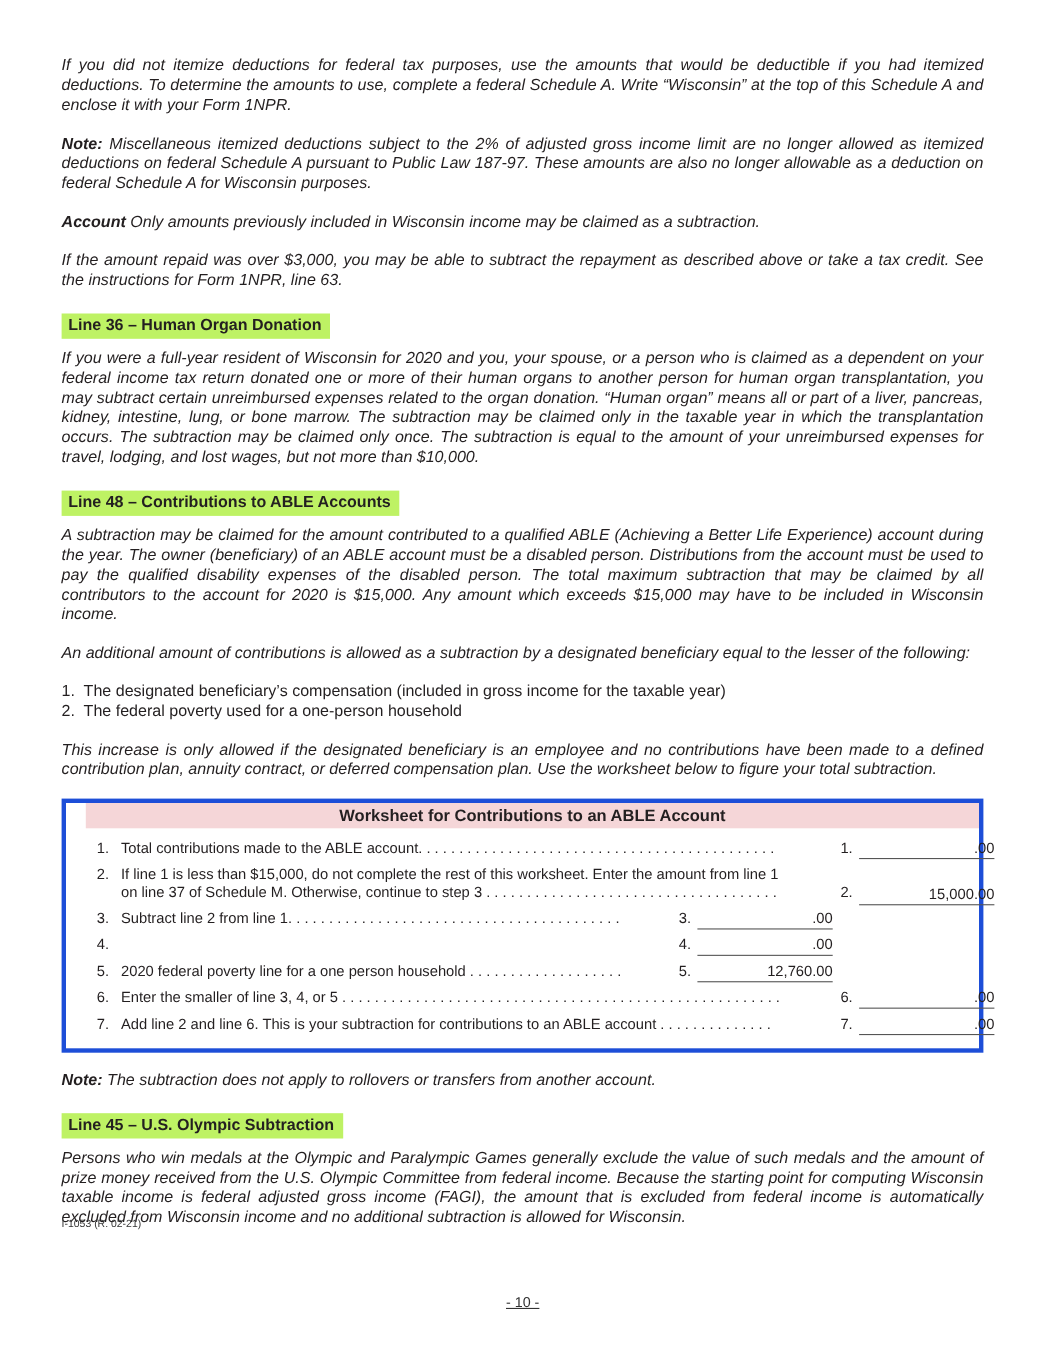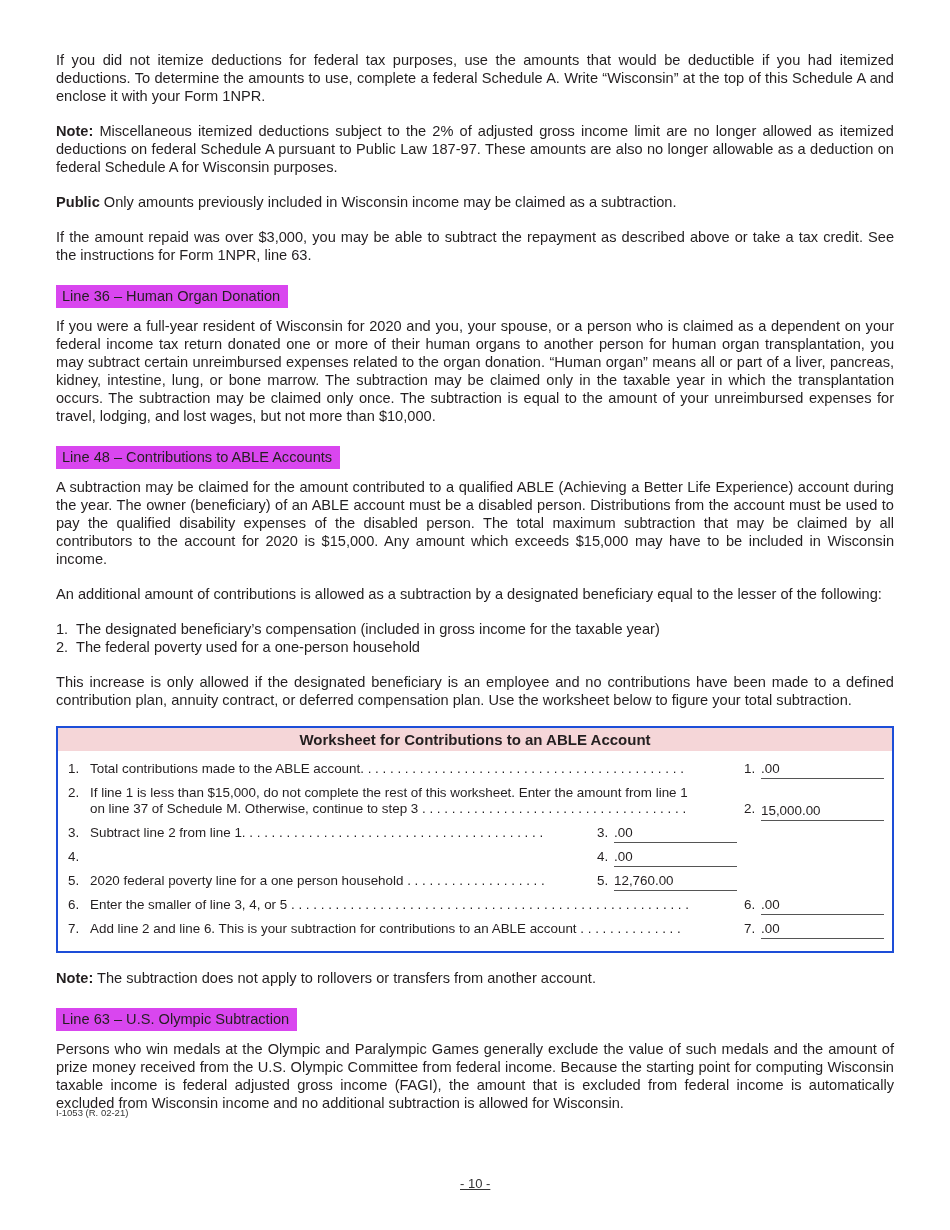--- a/index.html
+++ b/index.html
@@ -1,55 +1,55 @@
 <!DOCTYPE html>
 <html><head>
 <meta charset="utf-8">
 <style>
   html, body { margin: 0; padding: 0; background: #ffffff; }
   body { width: 950px; height: 1230px; position: relative; overflow: hidden;
          font-family: "Liberation Sans", sans-serif; color: #231f20; }
   .page { position: absolute; left: 56px; top: 51px; width: 838px; }
-  p { margin: 0; font-size: 14.6px; line-height: 18px; text-align: justify; }
+  p { margin: 0; font-size: 14.6px; line-height: 18px; text-align: justify; font-style: italic; }
   .block { margin-bottom: 17px; }
   b { font-weight: bold; }
-  .heading { display: inline-block; background: #d946ef; font-weight: normal;
+  .heading { display: inline-block; background: #bef264; font-weight: bold;
              font-size: 14.6px; line-height: 18px; padding: 2px 8px 3px 6px; margin: 4px 0 9px 0; }
   .list { margin-bottom: 17px; }
   .list-item { display: flex; font-size: 14.6px; line-height: 18px; }
   .list-item .num { width: 20px; }
   
-  .ws { border: 2px solid #1d4ed8; margin: 2px 0 16px 0; font-size: 13.4px; }
+  .ws { border: 4px solid #1d4ed8; margin: 2px 0 16px 0; font-size: 13.4px; padding-left: 18px; }
   .ws-title { background: #f5d6d8; text-align: center; font-weight: bold; font-size: 15px;
               line-height: 22px; padding: 1px 0 0 0; }
   .ws-body { padding: 6px 0 10px 0; }
   .ws-row { position: relative; height: 24px; }
   .ws-row.tall { height: 40px; }
   .ws-row .n { position: absolute; left: 10px; top: 4px; }
   .ws-row .desc { position: absolute; left: 32px; top: 4px; white-space: nowrap; line-height: 16px; }
   .ws-row .lnum { position: absolute; top: 4px; }
   .ws-row .field { position: absolute; top: 4px; height: 16px; border-bottom: 1px solid #555;
-                   padding-bottom: 1px; }
+                   text-align: right; padding-bottom: 1px; }
   .lnum-r { left: 686px; }
   .field-r { left: 703px; width: 123px; }
   .lnum-m { left: 539px; }
   .field-m { left: 556px; width: 123px; }
   .footer-form { position: absolute; left: 56px; top: 1107px; font-size: 9.5px; color: #333; }
   .footer-page { position: absolute; left: 460px; top: 1176px; font-size: 13px; color: #333; text-decoration: underline; }
 </style>
 </head>
 <body>
 
 <div class="page">
 
   <p class="block">If you did not itemize deductions for federal tax purposes, use the amounts that would be deductible if you had itemized deductions. To determine the amounts to use, complete a federal Schedule A. Write “Wisconsin” at the top of this Schedule A and enclose it with your Form 1NPR.</p>
 
   <p class="block"><b>Note:</b><span> Miscellaneous itemized deductions subject to the 2% of adjusted gross income limit are no longer allowed as itemized deductions on federal Schedule A pursuant to Public Law 187-97. These amounts are also no longer allowable as a deduction on federal Schedule A for Wisconsin purposes.</span></p>
 
-  <p class="block"><b>Public</b><span> Only amounts previously included in Wisconsin income may be claimed as a subtraction.</span></p>
+  <p class="block"><b>Account</b><span> Only amounts previously included in Wisconsin income may be claimed as a subtraction.</span></p>
 
   <p class="block">If the amount repaid was over $3,000, you may be able to subtract the repayment as described above or take a tax credit. See the instructions for Form 1NPR, line 63.</p>
 
   <div class="heading">Line 36 – Human Organ Donation</div>
   <p class="block">If you were a full-year resident of Wisconsin for 2020 and you, your spouse, or a person who is claimed as a dependent on your federal income tax return donated one or more of their human organs to another person for human organ transplantation, you may subtract certain unreimbursed expenses related to the organ donation. “Human organ” means all or part of a liver, pancreas, kidney, intestine, lung, or bone marrow. The subtraction may be claimed only in the taxable year in which the transplantation occurs. The subtraction may be claimed only once. The subtraction is equal to the amount of your unreimbursed expenses for travel, lodging, and lost wages, but not more than $10,000.</p>
 
   <div class="heading">Line 48 – Contributions to ABLE Accounts</div>
   <p class="block">A subtraction may be claimed for the amount contributed to a qualified ABLE (Achieving a Better Life Experience) account during the year. The owner (beneficiary) of an ABLE account must be a disabled person. Distributions from the account must be used to pay the qualified disability expenses of the disabled person. The total maximum subtraction that may be claimed by all contributors to the account for 2020 is $15,000. Any amount which exceeds $15,000 may have to be included in Wisconsin income.</p>
   <p class="block">An additional amount of contributions is allowed as a subtraction by a designated beneficiary equal to the lesser of the following:</p>
 
@@ -108,19 +108,19 @@
         <span class="n">7.</span>
         <span class="desc">Add line 2 and line 6. This is your subtraction for contributions to an ABLE account . . . . . . . . . . . . . .</span>
         <span class="lnum lnum-r">7.</span>
         <span class="field field-r">.00</span>
       </div>
     </div>
   </div>
 
   <p class="block"><b>Note:</b><span> The subtraction does not apply to rollovers or transfers from another account.</span></p>
 
-  <div class="heading">Line 63 – U.S. Olympic Subtraction</div>
+  <div class="heading">Line 45 – U.S. Olympic Subtraction</div>
   <p class="block">Persons who win medals at the Olympic and Paralympic Games generally exclude the value of such medals and the amount of prize money received from the U.S. Olympic Committee from federal income. Because the starting point for computing Wisconsin taxable income is federal adjusted gross income (FAGI), the amount that is excluded from federal income is automatically excluded from Wisconsin income and no additional subtraction is allowed for Wisconsin.</p>
 
 </div>
 
 <div class="footer-form">I-1053 (R. 02-21)</div>
 <div class="footer-page">- 10 -</div>
 
 </body></html>

